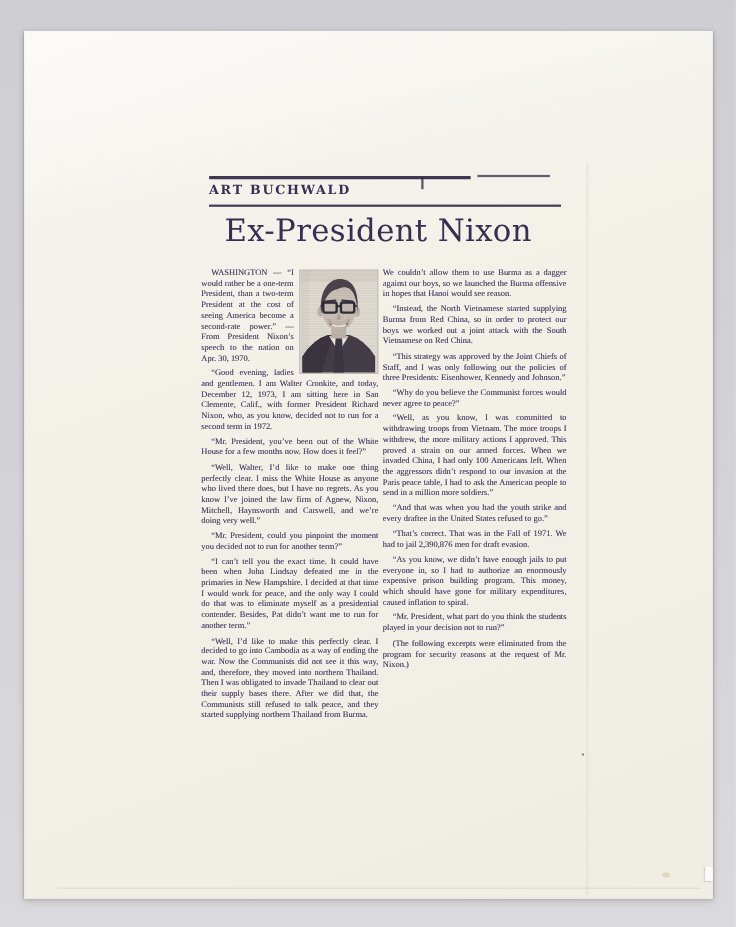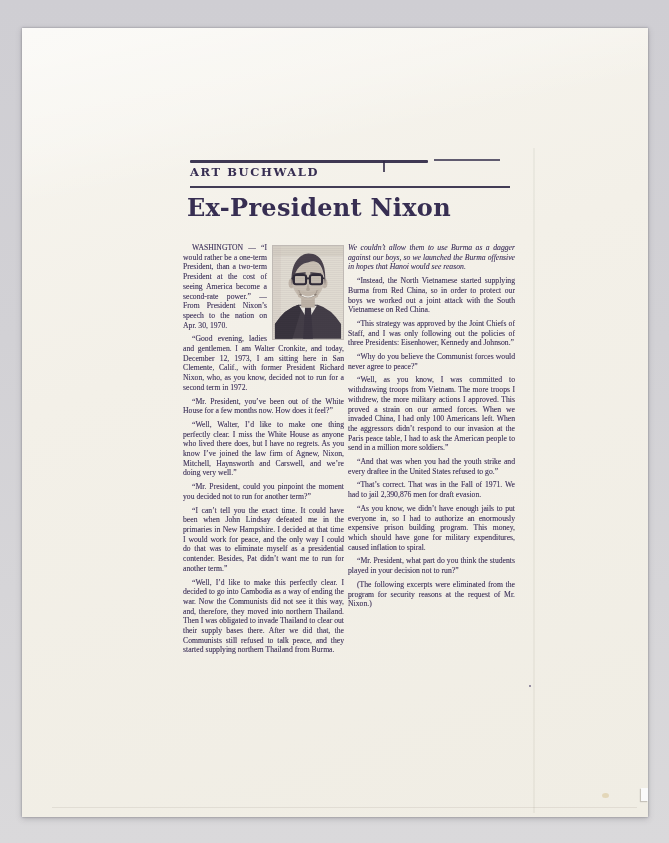--- a/index.html
+++ b/index.html
@@ -35,35 +35,35 @@
   .rule-top{position:absolute;left:168px;top:132px;width:238px;height:3px;background:var(--rule);border-radius:1px;opacity:.92;}
   .rule-top-ext{position:absolute;left:412px;top:131px;width:66px;height:2px;background:var(--rule);opacity:.75;}
   .rule-tick{position:absolute;left:361px;top:133px;width:2px;height:11px;background:var(--rule);opacity:.8;}
   .kicker{
     position:absolute;left:168px;top:137px;
     font-family:"DejaVu Serif", serif;font-weight:bold;font-size:11.5px;
     letter-spacing:1.6px;color:var(--headline);text-align:center;
   }
   .rule-bottom{position:absolute;left:168px;top:158px;width:320px;height:2.4px;background:var(--rule);opacity:.9;}
   .headline{
-    position:absolute;left:165px;top:165px;
-    font-family:"DejaVu Serif", serif;font-weight:bold;font-size:24px;
+    position:absolute;left:182px;top:165px;
+    font-family:"DejaVu Serif", serif;font-weight:normal;font-size:28px;
     letter-spacing:.3px;color:var(--headline);
   }
 
   
   .columns{
     position:absolute;left:161px;top:215px;width:332px;
     display:flex;gap:4px;justify-content:flex-end;
   }
   .col{color:var(--ink);font-size:7.7px;line-height:9.7px;text-align:justify;}
   .col-left{width:161px;}
   .col-right{width:167px;}
   .col p{text-indent:9px;margin:0 0 4px 0;text-shadow:0 0 .3px rgba(72,61,98,.55);}
-  .col p.noindent{text-indent:0;font-style:italic;}
+  .col p.noindent{text-indent:0;}
 
   
   .photo{
     float:right;width:72px;height:95px;margin:2px 0 4px 5px;
     border:1px solid rgba(95,88,100,.25);
     background:#e0dbd1;position:relative;overflow:hidden;
   }
   .photo svg{display:block;width:100%;height:100%;}
   .halftone{
     position:absolute;inset:0;pointer-events:none;

